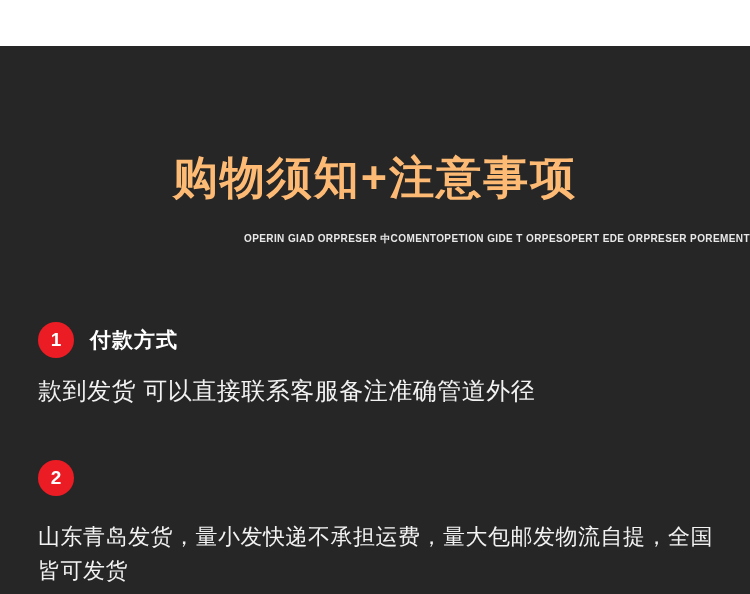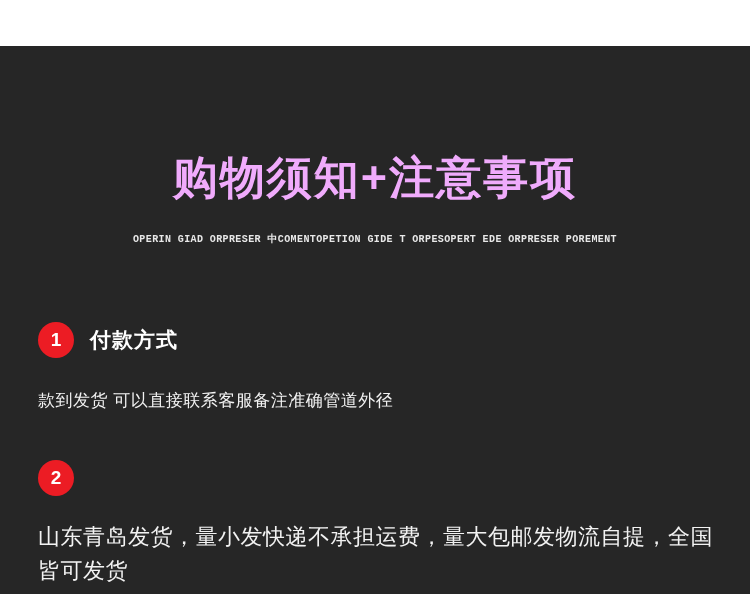--- a/index.html
+++ b/index.html
@@ -34,38 +34,38 @@
     width: 750px;
     height: 548px;
     background: #262626;
   }
   .headline {
     position: absolute;
     left: 0;
     top: 105px;
     width: 750px;
     text-align: center;
-    color: #f0abfc;
+    color: #fdba74;
     font-size: 45px;
     font-weight: bold;
     letter-spacing: 2px;
     line-height: 1.2;
     font-family: "Liberation Sans", sans-serif;
   }
   .subheadline {
     position: absolute;
     left: 0;
     top: 186px;
     width: 750px;
-    text-align: center;
+    text-align: right;
     color: #e8e8e8;
     font-size: 10px;
     font-weight: bold;
     letter-spacing: 0.4px;
-    font-family: Liberation Mono, monospace;
+    font-family: Liberation Sans, sans-serif;
   }
   .section {
     position: absolute;
     left: 38px;
     width: 690px;
   }
   .sec1 { top: 276px; }
   .sec2 { top: 414px; }
   .sec-head {
     display: flex;
@@ -87,23 +87,23 @@
     flex: 0 0 auto;
   }
   .sec-title {
     color: #ffffff;
     font-size: 21px;
     font-weight: bold;
     letter-spacing: 1px;
     font-family: "Liberation Sans", sans-serif;
   }
   .sec-body {
-    margin-top: 30px;
+    margin-top: 14px;
     color: #f2f2f2;
-    font-size: 17px;
+    font-size: 24px;
     line-height: 1.55;
     letter-spacing: 0.5px;
     font-family: "Liberation Sans", sans-serif;
     width: 680px;
   }
   .sec2 .sec-body {
     margin-top: 24px;
     font-size: 22px;
   }
 </style>

